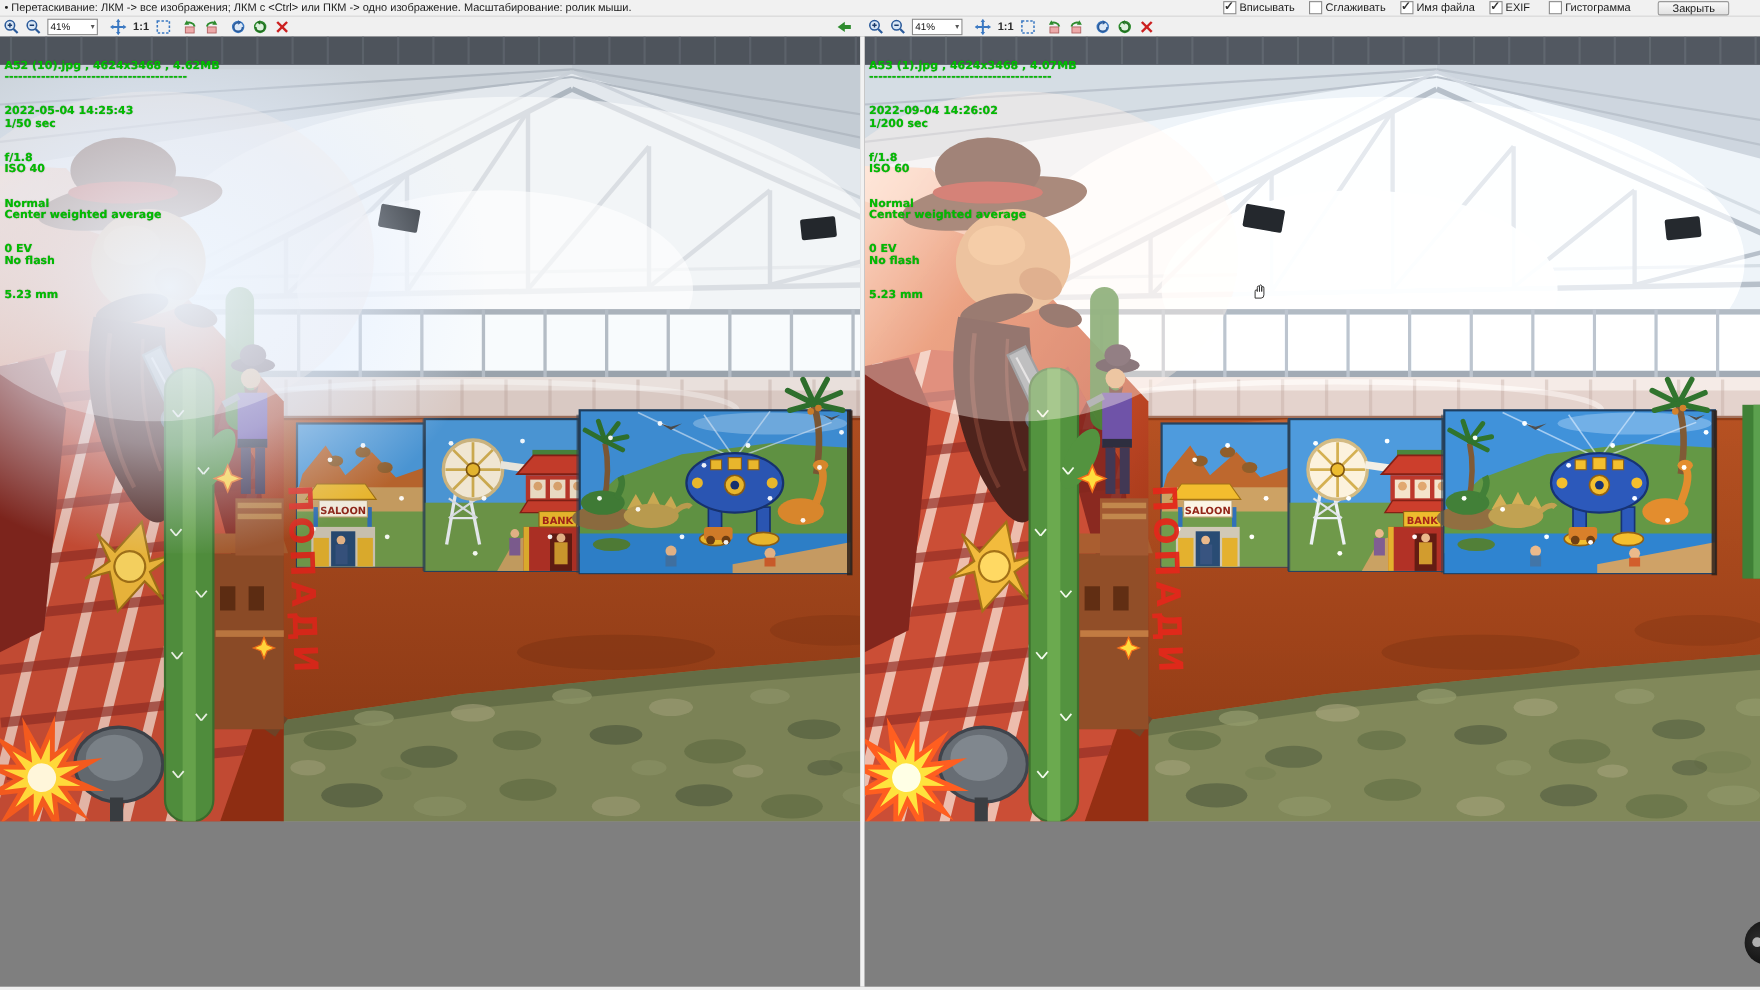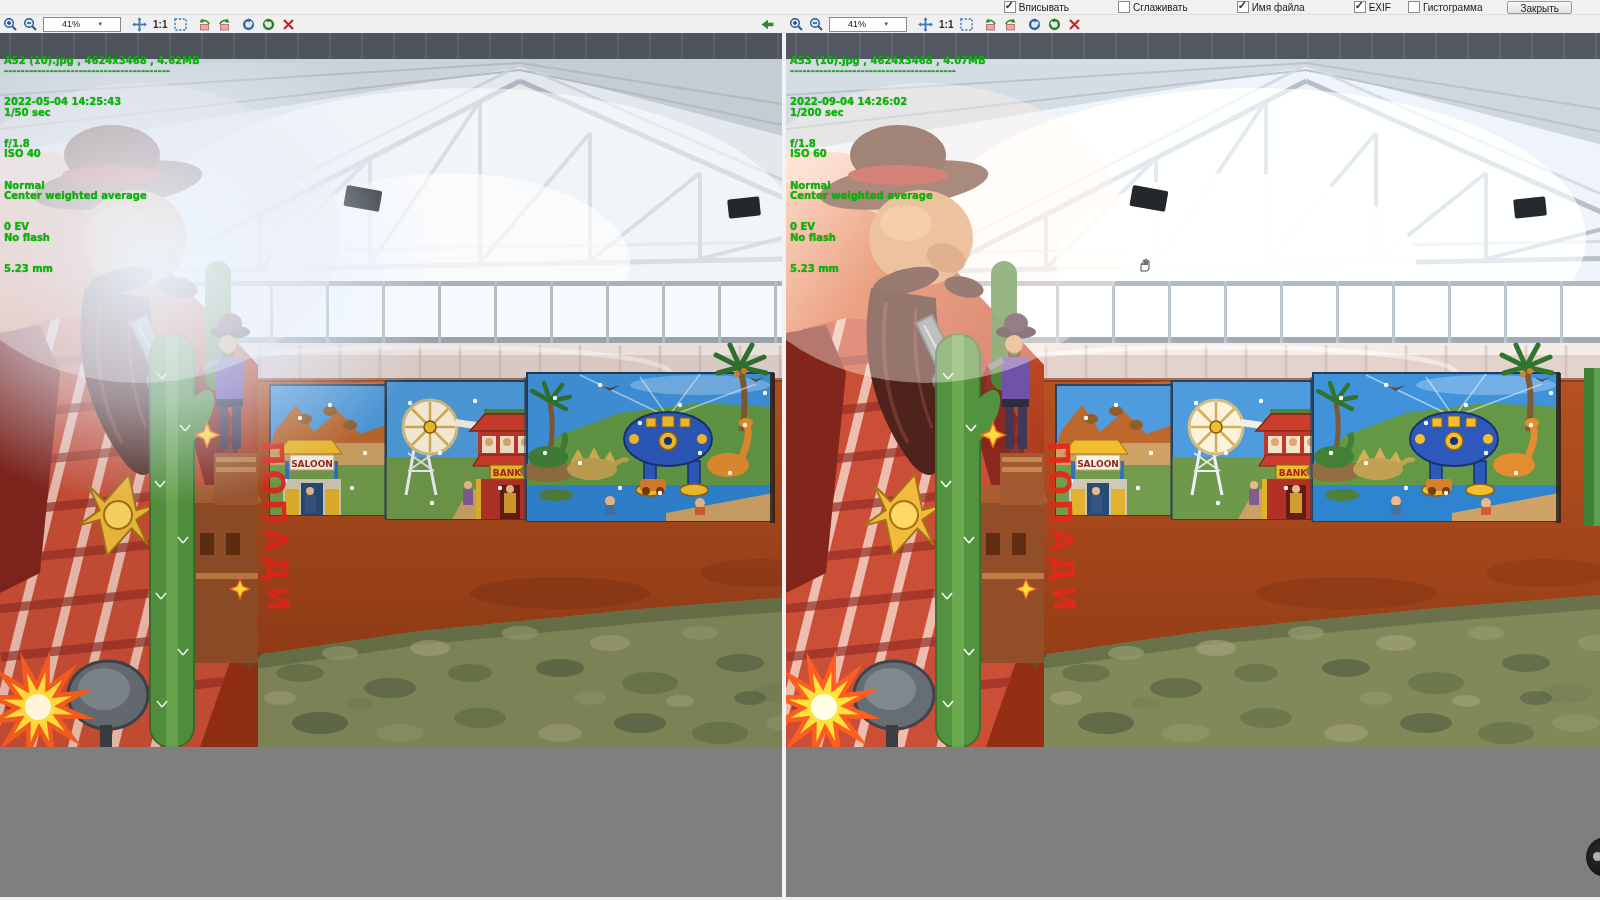--- a/index.html
+++ b/index.html
@@ -3,36 +3,36 @@
 <meta charset="utf-8">
 <style>
   html,body{margin:0;padding:0;background:#555;}
   .window{position:relative;width:1600px;height:900px;background:#7f7f7f;overflow:hidden;
           font-family:"Liberation Sans",sans-serif;}
   
   .hintbar{position:absolute;left:0;top:0;width:1600px;height:15px;background:#f1f1f1;
            border-bottom:1px solid #dedede;display:flex;align-items:center;box-sizing:border-box;}
   .hint-text{font-size:10px;color:#1a1a1a;padding-left:4px;white-space:nowrap;}
   .top-controls{margin-left:auto;display:flex;align-items:center;gap:13px;padding-right:28px;}
-  .cb{display:flex;align-items:center;gap:3px;cursor:default;margin-left:36px;}
+  .cb{display:flex;align-items:center;gap:3px;cursor:default;}
   .cb-box{width:10px;height:10px;background:#fff;border:1px solid #8a8a8a;position:relative;box-sizing:content-box;}
   .cb-box.checked::after{content:"✓";position:absolute;left:0px;top:-3px;font-size:11px;color:#333;font-weight:bold;}
   .cb-label{font-size:10px;color:#1a1a1a;white-space:nowrap;}
   .cb-histogram{margin-left:4px;}
   .close-btn{margin-left:12px;font-size:10px;color:#1a1a1a;background:linear-gradient(#f8f8f8,#e2e2e2);
              border:1px solid #9a9a9a;border-radius:2px;padding:1px 12px;height:13px;line-height:11px;}
   
   .toolbar-row{position:absolute;left:0;top:15px;width:1600px;height:18px;background:#f0f0f0;}
   .toolbar{position:absolute;top:0;height:18px;display:flex;align-items:center;gap:5px;}
   .toolbar.tb-left{left:3px;width:778px;}
   .toolbar.tb-right{left:789px;width:300px;}
   .tb-icon{width:15px;height:15px;display:inline-block;}
   .tb-icon svg{display:block;}
   .zoom-select{width:40px;height:13px;background:#fff;border:1px solid #8a8a8a;font-size:9px;color:#111;
-               display:flex;align-items:center;padding:0 18px;gap:2px;}
+               display:flex;align-items:center;padding:0 2px;gap:2px;}
   .zoom-select .zv{flex:1;}
   .zoom-select .caret{font-size:7px;color:#555;}
   .one2one{font-size:10px;font-weight:bold;color:#2a2a2a;padding:0 1px;}
   .prev-arrow{margin-left:auto;margin-right:6px;}
   
   .pane{position:absolute;top:33px;height:864px;overflow:hidden;}
   .pane-left{left:0;width:906px;}
   .pane-right{left:786px;width:814px;}
   .divider{position:absolute;left:782px;top:33px;width:4px;height:864px;background:#f2f2f2;}
   .photo{position:relative;width:100%;height:714px;overflow:hidden;background:#9a9a9a;}
@@ -566,20 +566,21 @@
         </g>
         <ellipse cx="140" cy="200" rx="200" ry="150" fill="#f6e9e2" opacity=".4"></ellipse>
       </g>
     </g>
   </defs>
 </svg>
 
 <div class="window">
 
   <div class="hintbar">
+    <span class="hint-text">• Перетаскивание: ЛКМ -&gt; все изображения; ЛКМ с &lt;Ctrl&gt; или ПКМ -&gt; одно изображение. Масштабирование: ролик мыши.</span>
     <div class="top-controls">
       <span class="cb">
         <span class="cb-box checked"></span>
         <span class="cb-label">Вписывать</span>
       </span>
       <span class="cb">
         <span class="cb-box"></span>
         <span class="cb-label">Сглаживать</span>
       </span>
       <span class="cb">
@@ -729,21 +730,21 @@
   </div>
 
   <div class="divider"></div>
 
   <div class="pane pane-right">
     <div class="photo">
       <svg class="scene" width="814" height="714" viewBox="0 0 814 714" style="filter:brightness(1.05)">
         <use href="#scene"></use>
       </svg>
       <div class="exif">
-        <div>A53 (10).jpg , 4624x3468 , 4.07MB</div><div>----------------------------------------</div>
+        <div>A53 (1).jpg , 4624x3468 , 4.07MB</div><div>----------------------------------------</div>
         <div>2022-09-04 14:26:02</div><div>1/200 sec</div>
         <div>f/1.8</div><div>ISO 60</div>
         <div>Normal</div><div>Center weighted average</div>
         <div>0 EV</div><div>No flash</div>
         <div>5.23 mm</div>
       </div>
       <span class="cursor-hand">
         <svg width="16" height="16" viewBox="0 0 16 16">
           <path d="M5 14 L5 8 Q5 6.5 6 6.5 Q7 6.5 7 8 L7 4.5 Q7 3 8 3 Q9 3 9 4.5 L9 8 L9 3.5 Q9 2 10 2 Q11 2 11 3.5 L11 8 L11 4.8 Q11 3.4 12 3.4 Q13 3.4 13 5 L13 11 Q13 14 10.5 14 Z" fill="#ffffff" stroke="#333333" stroke-width="0.9"></path>
         </svg>

